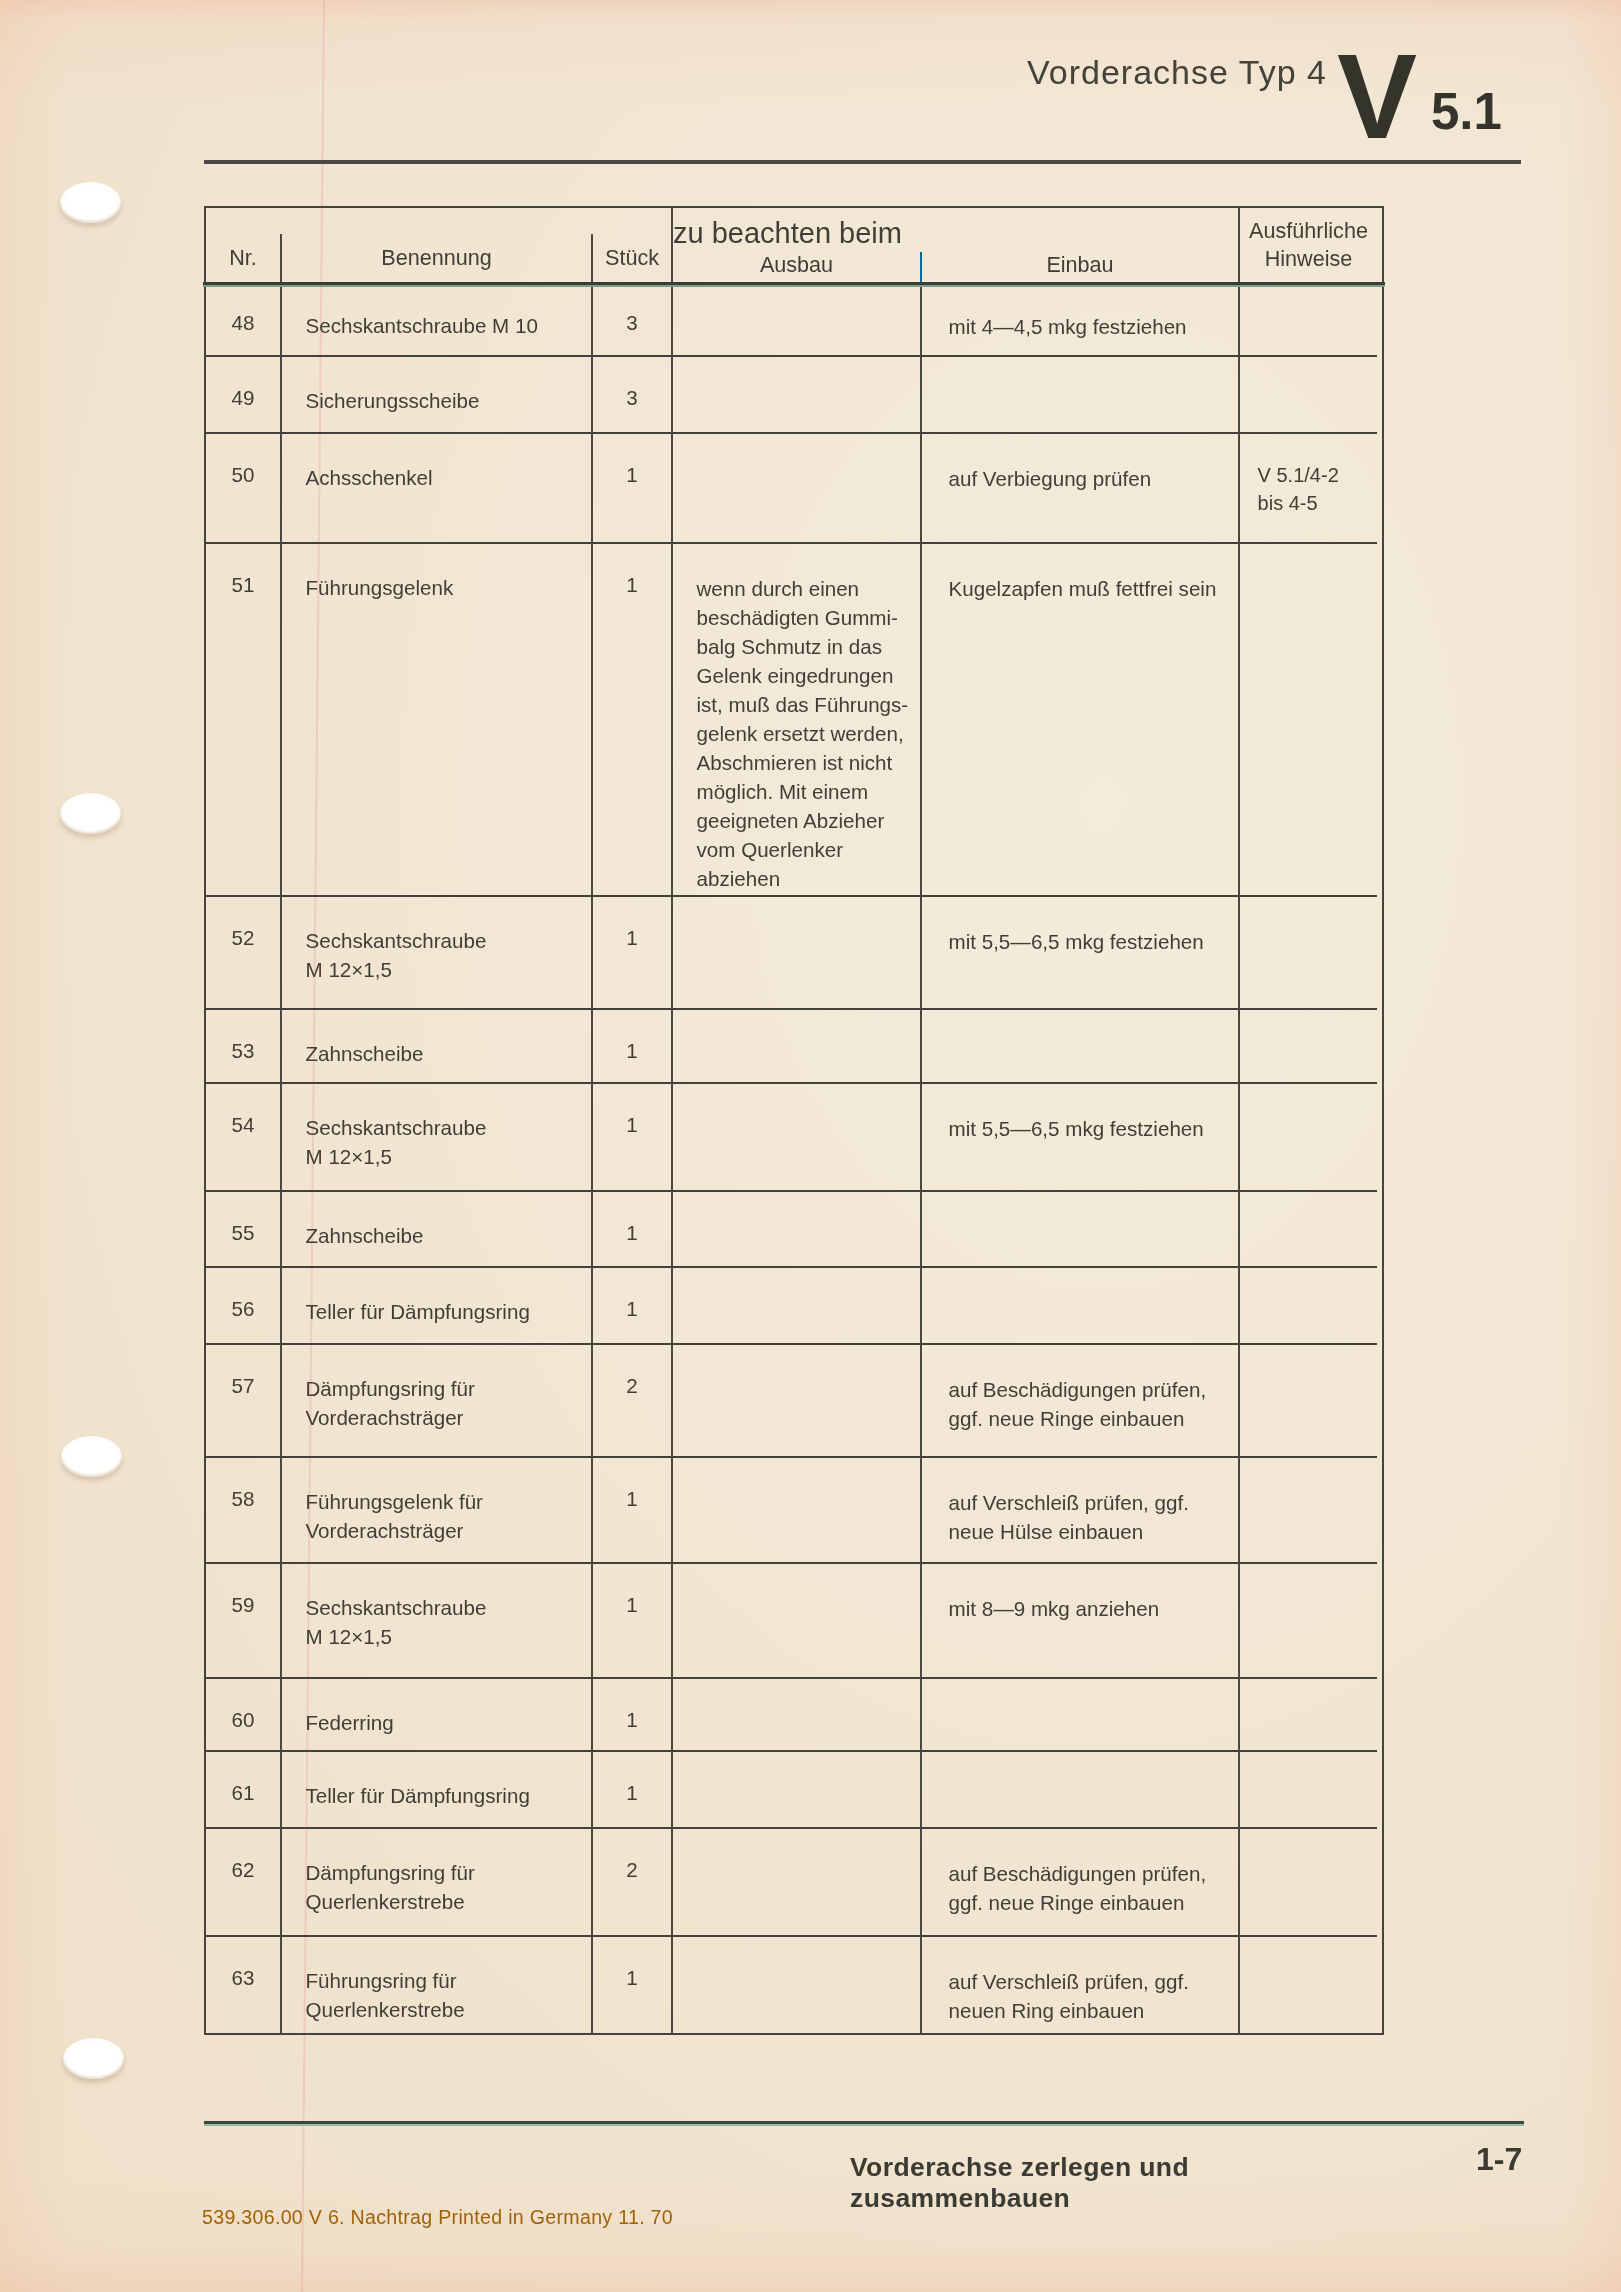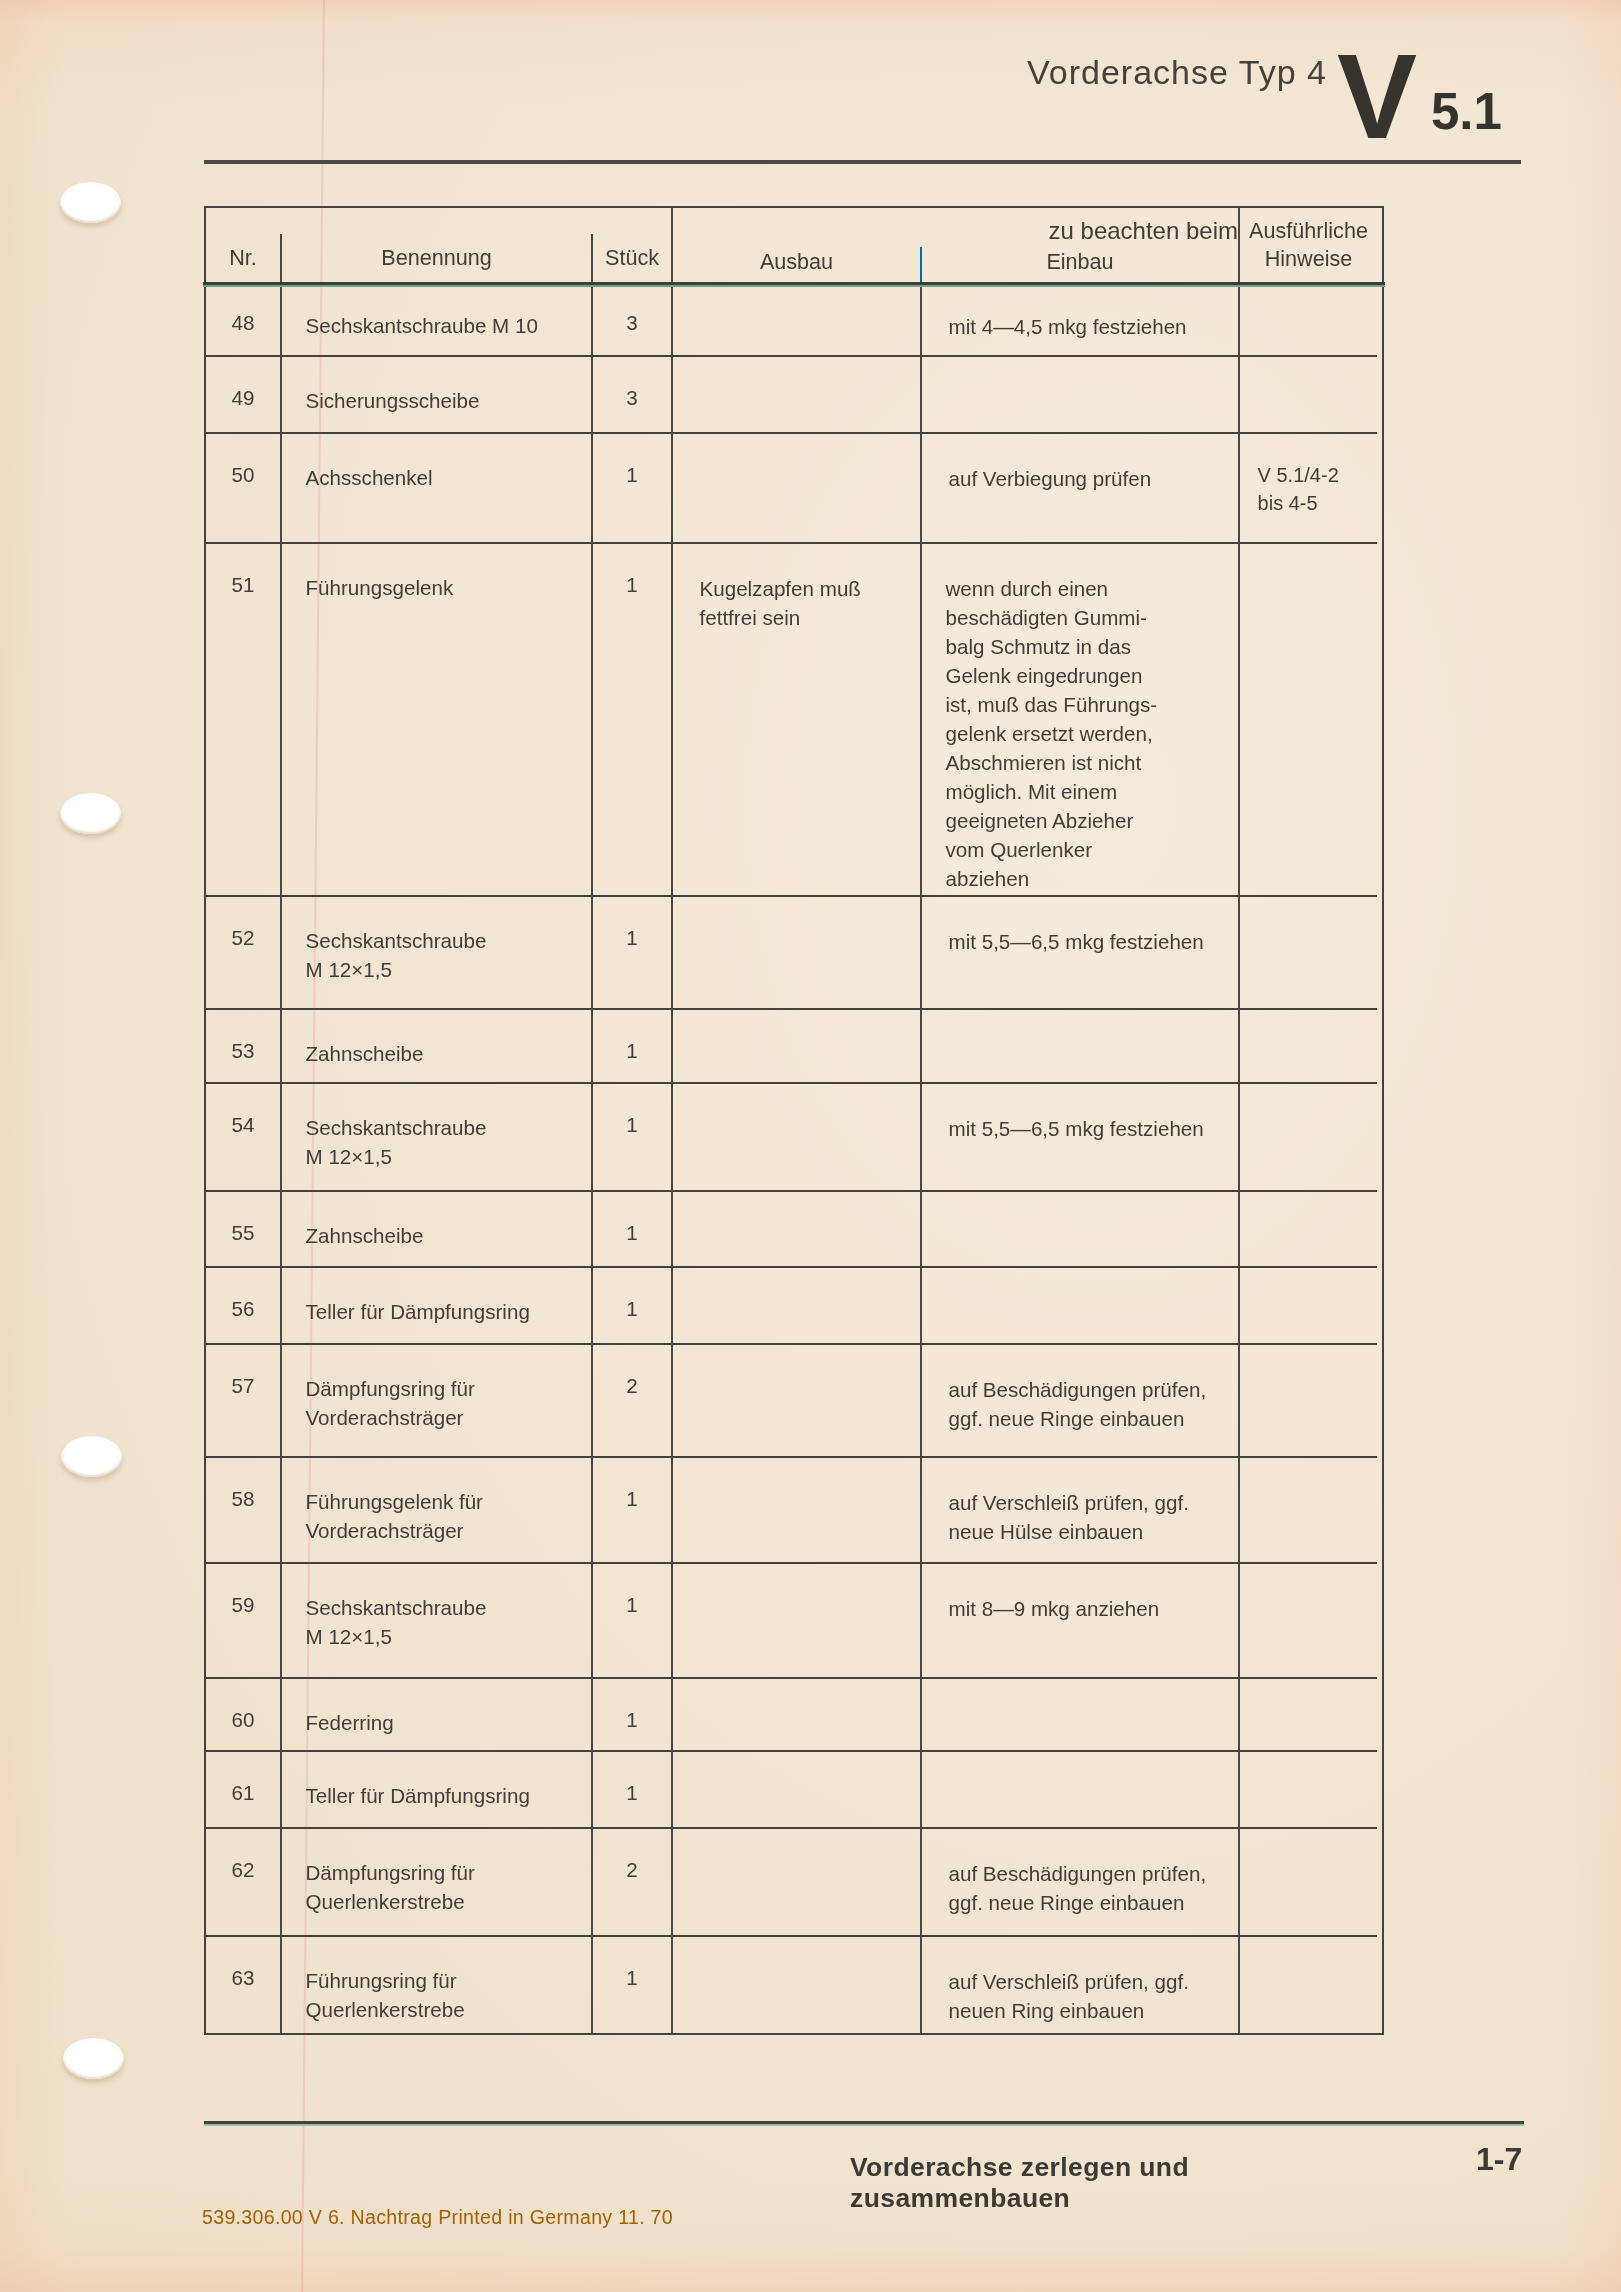--- a/index.html
+++ b/index.html
@@ -25,21 +25,21 @@
   
   .table-wrap{position:absolute;left:204px;top:206px;width:1176px;border:2.9px solid #45433b;}
   .grid{display:grid;
     grid-template-columns:74px 311px 80px 249px 318px 139px;
     grid-template-rows:74px 73px 77px 110px 353px 113px 74px 108px 76px 77px 113px 106px 115px 73px 77px 108px 98px;
     color:#403e36;}
   .hcell{font-size:21.6px;border-left:2px solid #4a483f;}
   .hcell.first{border-left:none;}
   .h-center{display:flex;align-items:center;justify-content:center;margin-top:26px;}
   .h-group{display:flex;flex-direction:column;}
-  .zu-label{text-align:right;padding-top:8.8px;font-size:24px;}
+  .zu-label{text-align:left;padding-top:8.8px;font-size:29px;}
   .sub{flex:1;display:flex;margin-top:2px;}
   .sub-ausbau{width:247px;display:flex;align-items:center;justify-content:center;padding-bottom:3.9px;}
   .sub-einbau{flex:1;display:flex;align-items:center;justify-content:center;border-left:2px solid #0369a1;padding-bottom:3.9px;}
   .h-hin{white-space:pre-line;text-align:center;line-height:28px;padding-top:8.8px;font-size:21.6px;}
   .double-rule{position:absolute;left:-2.9px;right:-2.9px;top:74px;height:5.9px;
     background:linear-gradient(to bottom,#383f37 0 2.9px,#7d9c89 2.9px 4.9px,rgba(125,156,137,0) 4.9px);}
   .cell{border-left:2px solid #4a483f;border-top:2.9px solid #43413a;font-size:20.6px;white-space:pre-line;overflow:hidden;}
   .cell.col1{border-left:none;}
   .cell.rfirst{border-top:none;}
   .c-nr{text-align:center;padding-top:29px;}
@@ -98,32 +98,32 @@
       <div class="cell c-nr col1">50</div>
       <div class="cell c-benennung">Achsschenkel</div>
       <div class="cell c-stueck">1</div>
       <div class="cell c-ausbau"></div>
       <div class="cell c-einbau">auf Verbiegung prüfen</div>
       <div class="cell c-hinweise">V 5.1/4-2
 bis 4-5</div>
       <div class="cell c-nr col1">51</div>
       <div class="cell c-benennung">Führungsgelenk</div>
       <div class="cell c-stueck">1</div>
-      <div class="cell c-einbau">Kugelzapfen muß fettfrei sein</div>
       <div class="cell c-ausbau">wenn durch einen
 beschädigten Gummi-
 balg Schmutz in das
 Gelenk eingedrungen
 ist, muß das Führungs-
 gelenk ersetzt werden,
 Abschmieren ist nicht
 möglich. Mit einem
 geeigneten Abzieher
 vom Querlenker
 abziehen</div>
+      <div class="cell c-einbau">Kugelzapfen muß fettfrei sein</div>
       <div class="cell c-hinweise"></div>
       <div class="cell c-nr col1">52</div>
       <div class="cell c-benennung">Sechskantschraube
 M 12×1,5</div>
       <div class="cell c-stueck">1</div>
       <div class="cell c-ausbau"></div>
       <div class="cell c-einbau">mit 5,5—6,5 mkg festziehen</div>
       <div class="cell c-hinweise"></div>
       <div class="cell c-nr col1">53</div>
       <div class="cell c-benennung">Zahnscheibe</div>

